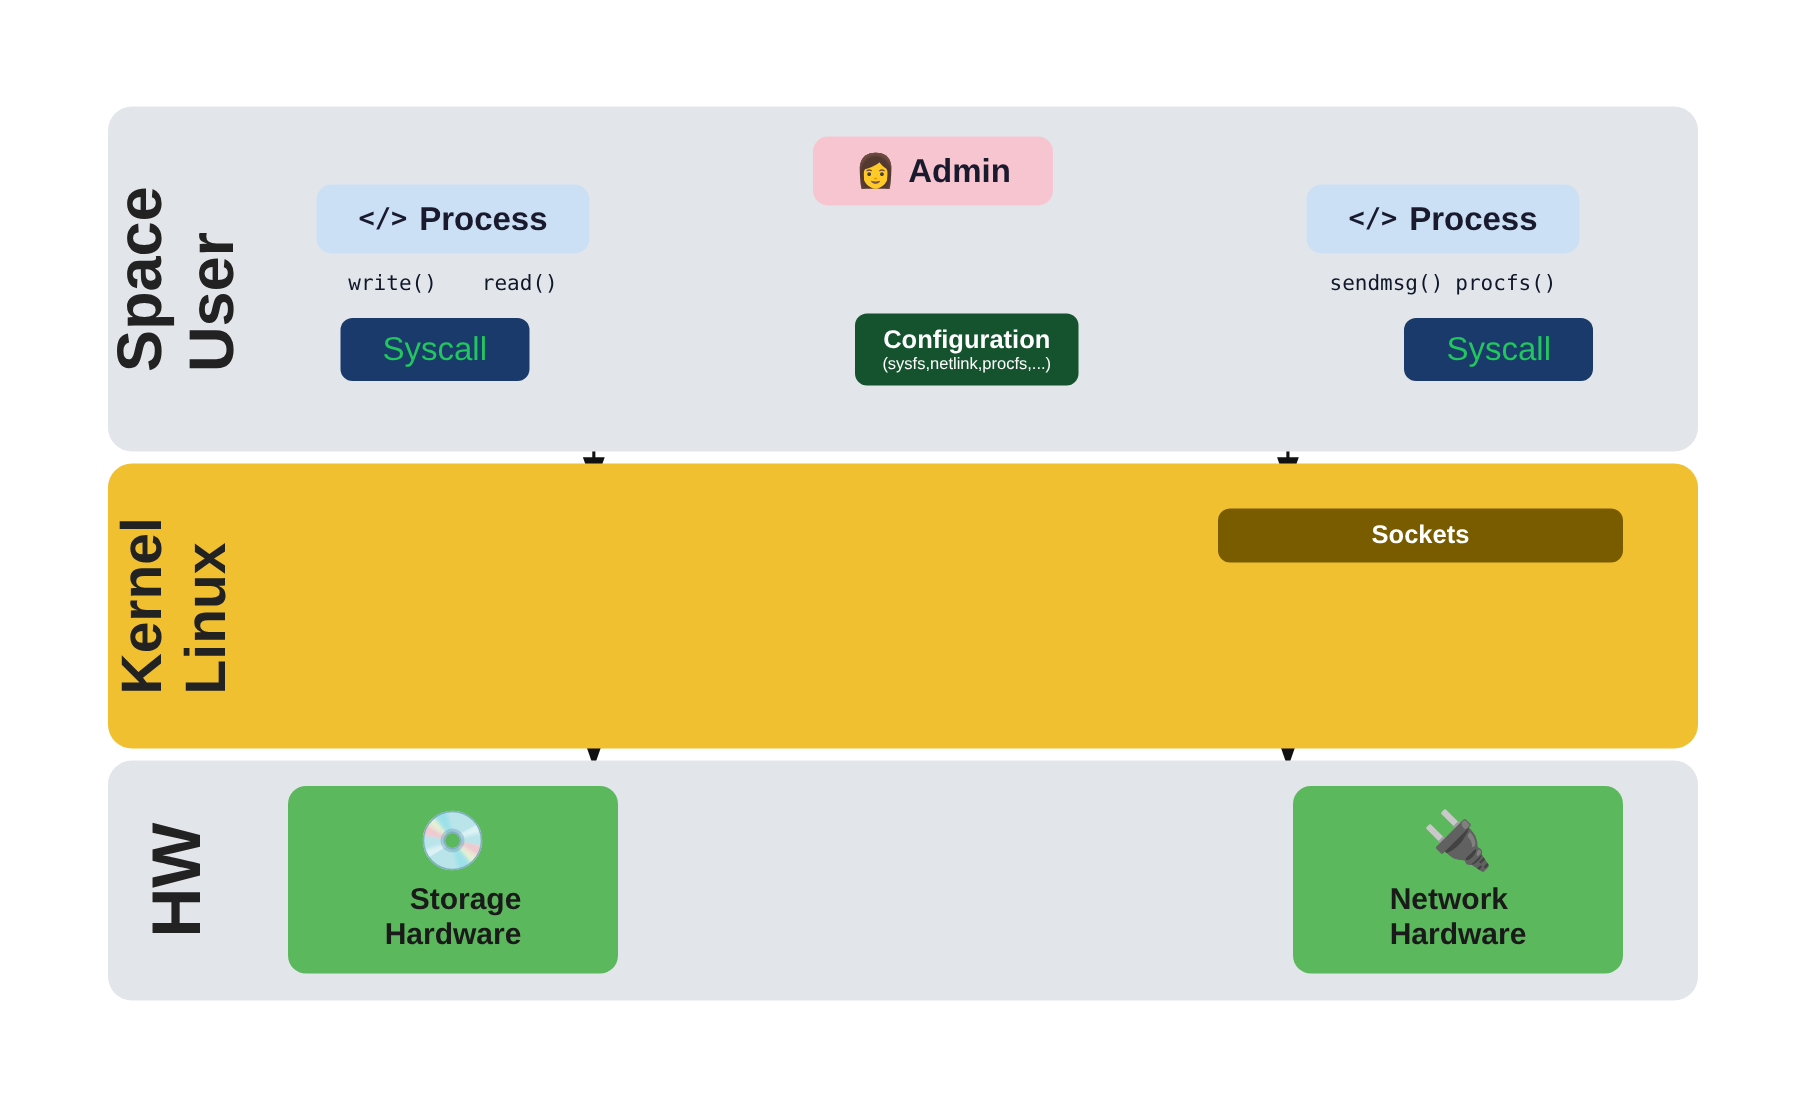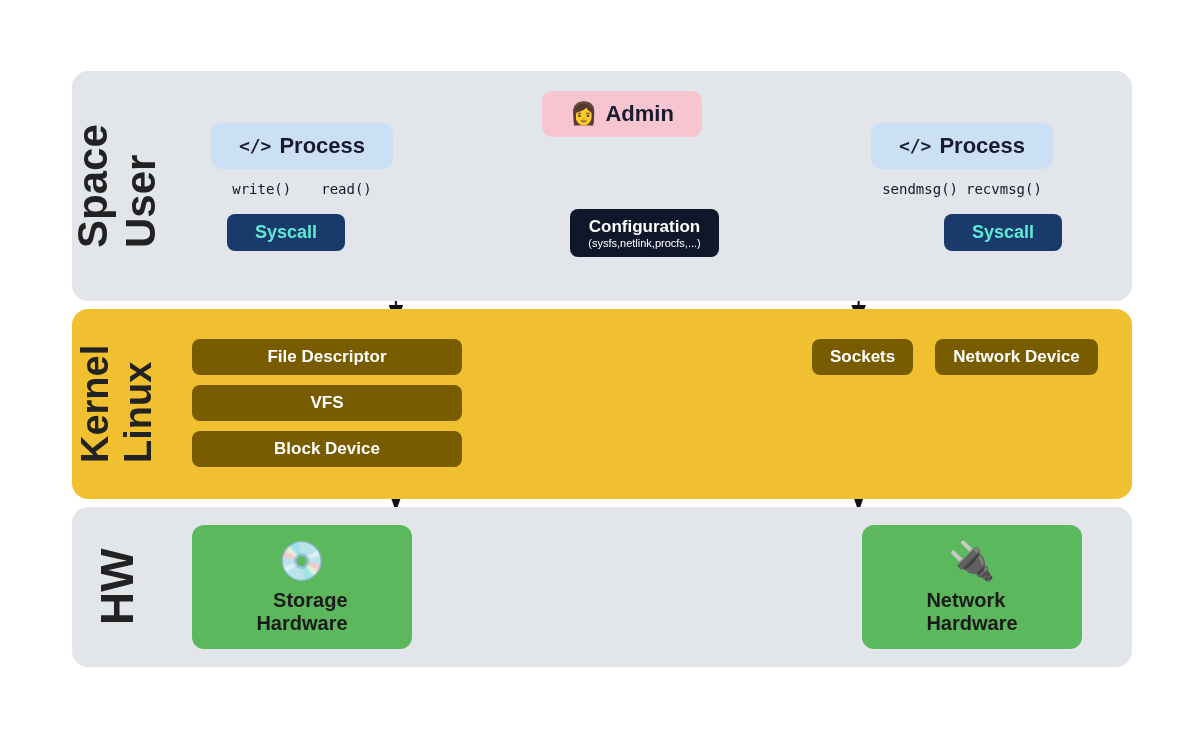--- a/index.html
+++ b/index.html
@@ -35,27 +35,27 @@
       color: #1a1a2e;
       display: flex;
       align-items: center;
       gap: 8px;
       white-space: nowrap;
     }
     .box-syscall {
       background: #1a3a6b;
       border-radius: 8px;
       padding: 8px 28px;
-      font-size: 18px;
-      font-weight: 700;
-      color: #5eead4;
+      font-size: 22px;
+      font-weight: 400;
+      color: #22c55e;
       white-space: nowrap;
     }
     .box-config {
-      background: #0f172a;
+      background: #14532d;
       border-radius: 8px;
       padding: 8px 18px;
       font-size: 17px;
       font-weight: 700;
       color: #fff;
       text-align: center;
       white-space: nowrap;
     }
     .box-config .config-sub {
       font-size: 11px;
@@ -141,23 +141,22 @@
       gap: 6px;
     }
 
     .kernel-boxes-left {
       display: flex;
       flex-direction: column;
       gap: 10px;
     }
     .kernel-boxes-right {
       display: flex;
-      flex-direction: row;
-      gap: 22px;
-      justify-content: space-between;
+      flex-direction: column;
+      gap: 6px;
     }
     .hw-spacer { flex: 1; }
 
     .full-diagram {
       position: relative;
       width: 1060px;
       margin: 0 auto;
     }
   </style>
 </head>
@@ -231,21 +230,21 @@
             </div>
           </div>
 
           <div class="user-col" style="width: 240px; margin-right: 20px;">
             <div class="box-process">
               <span style="font-family: monospace; font-size: 18px;">&lt;/&gt;</span>
               <span>Process</span>
             </div>
             <div style="display: flex; gap: 8px; margin-top: 6px;">
               <span class="code arrow-label">sendmsg()</span>
-              <span class="code arrow-label">recvmsg()</span>
+              <span class="code arrow-label">procfs()</span>
             </div>
           </div>
         </div>
 
         <div style="display: flex; justify-content: space-between; align-items: center; padding-top: 4px;">
           <div style="margin-left: 55px;">
             <div class="box-syscall">
               <span>Syscall</span>
             </div>
           </div>
@@ -267,40 +266,26 @@
 
   <div class="section-wrapper" style="margin-bottom: 8px;">
     <div class="section-inner bg-yellow" style="min-height: 190px; border-radius: 16px;">
       <div class="section-side-label" style="font-size: 38px;">
         <span style="white-space: pre-line;">Linux
 Kernel</span>
       </div>
       <div class="section-body">
         <div style="display: flex; justify-content: space-between; align-items: flex-start; padding-top: 10px;">
 
-          <div class="kernel-boxes-left" style="width: 270px; margin-left: 20px;">
-            <div class="box-kernel">
-              <span>File Descriptor</span>
-            </div>
-            <div class="box-kernel">
-              <span>VFS</span>
-            </div>
-            <div class="box-kernel">
-              <span>Block Device</span>
-            </div>
-          </div>
 
           <div style="width: 120px;"></div>
 
           <div class="kernel-boxes-right" style="width: 270px; margin-right: 20px;">
             <div class="box-kernel">
               <span>Sockets</span>
-            </div>
-            <div class="box-kernel">
-              <span>Network Device</span>
             </div>
           </div>
         </div>
       </div>
     </div>
   </div>
 
   <div class="section-wrapper">
     <div class="section-inner bg-gray" style="min-height: 155px; border-radius: 16px;">
       <div class="section-side-label" style="font-size: 46px; font-weight: 900;">

